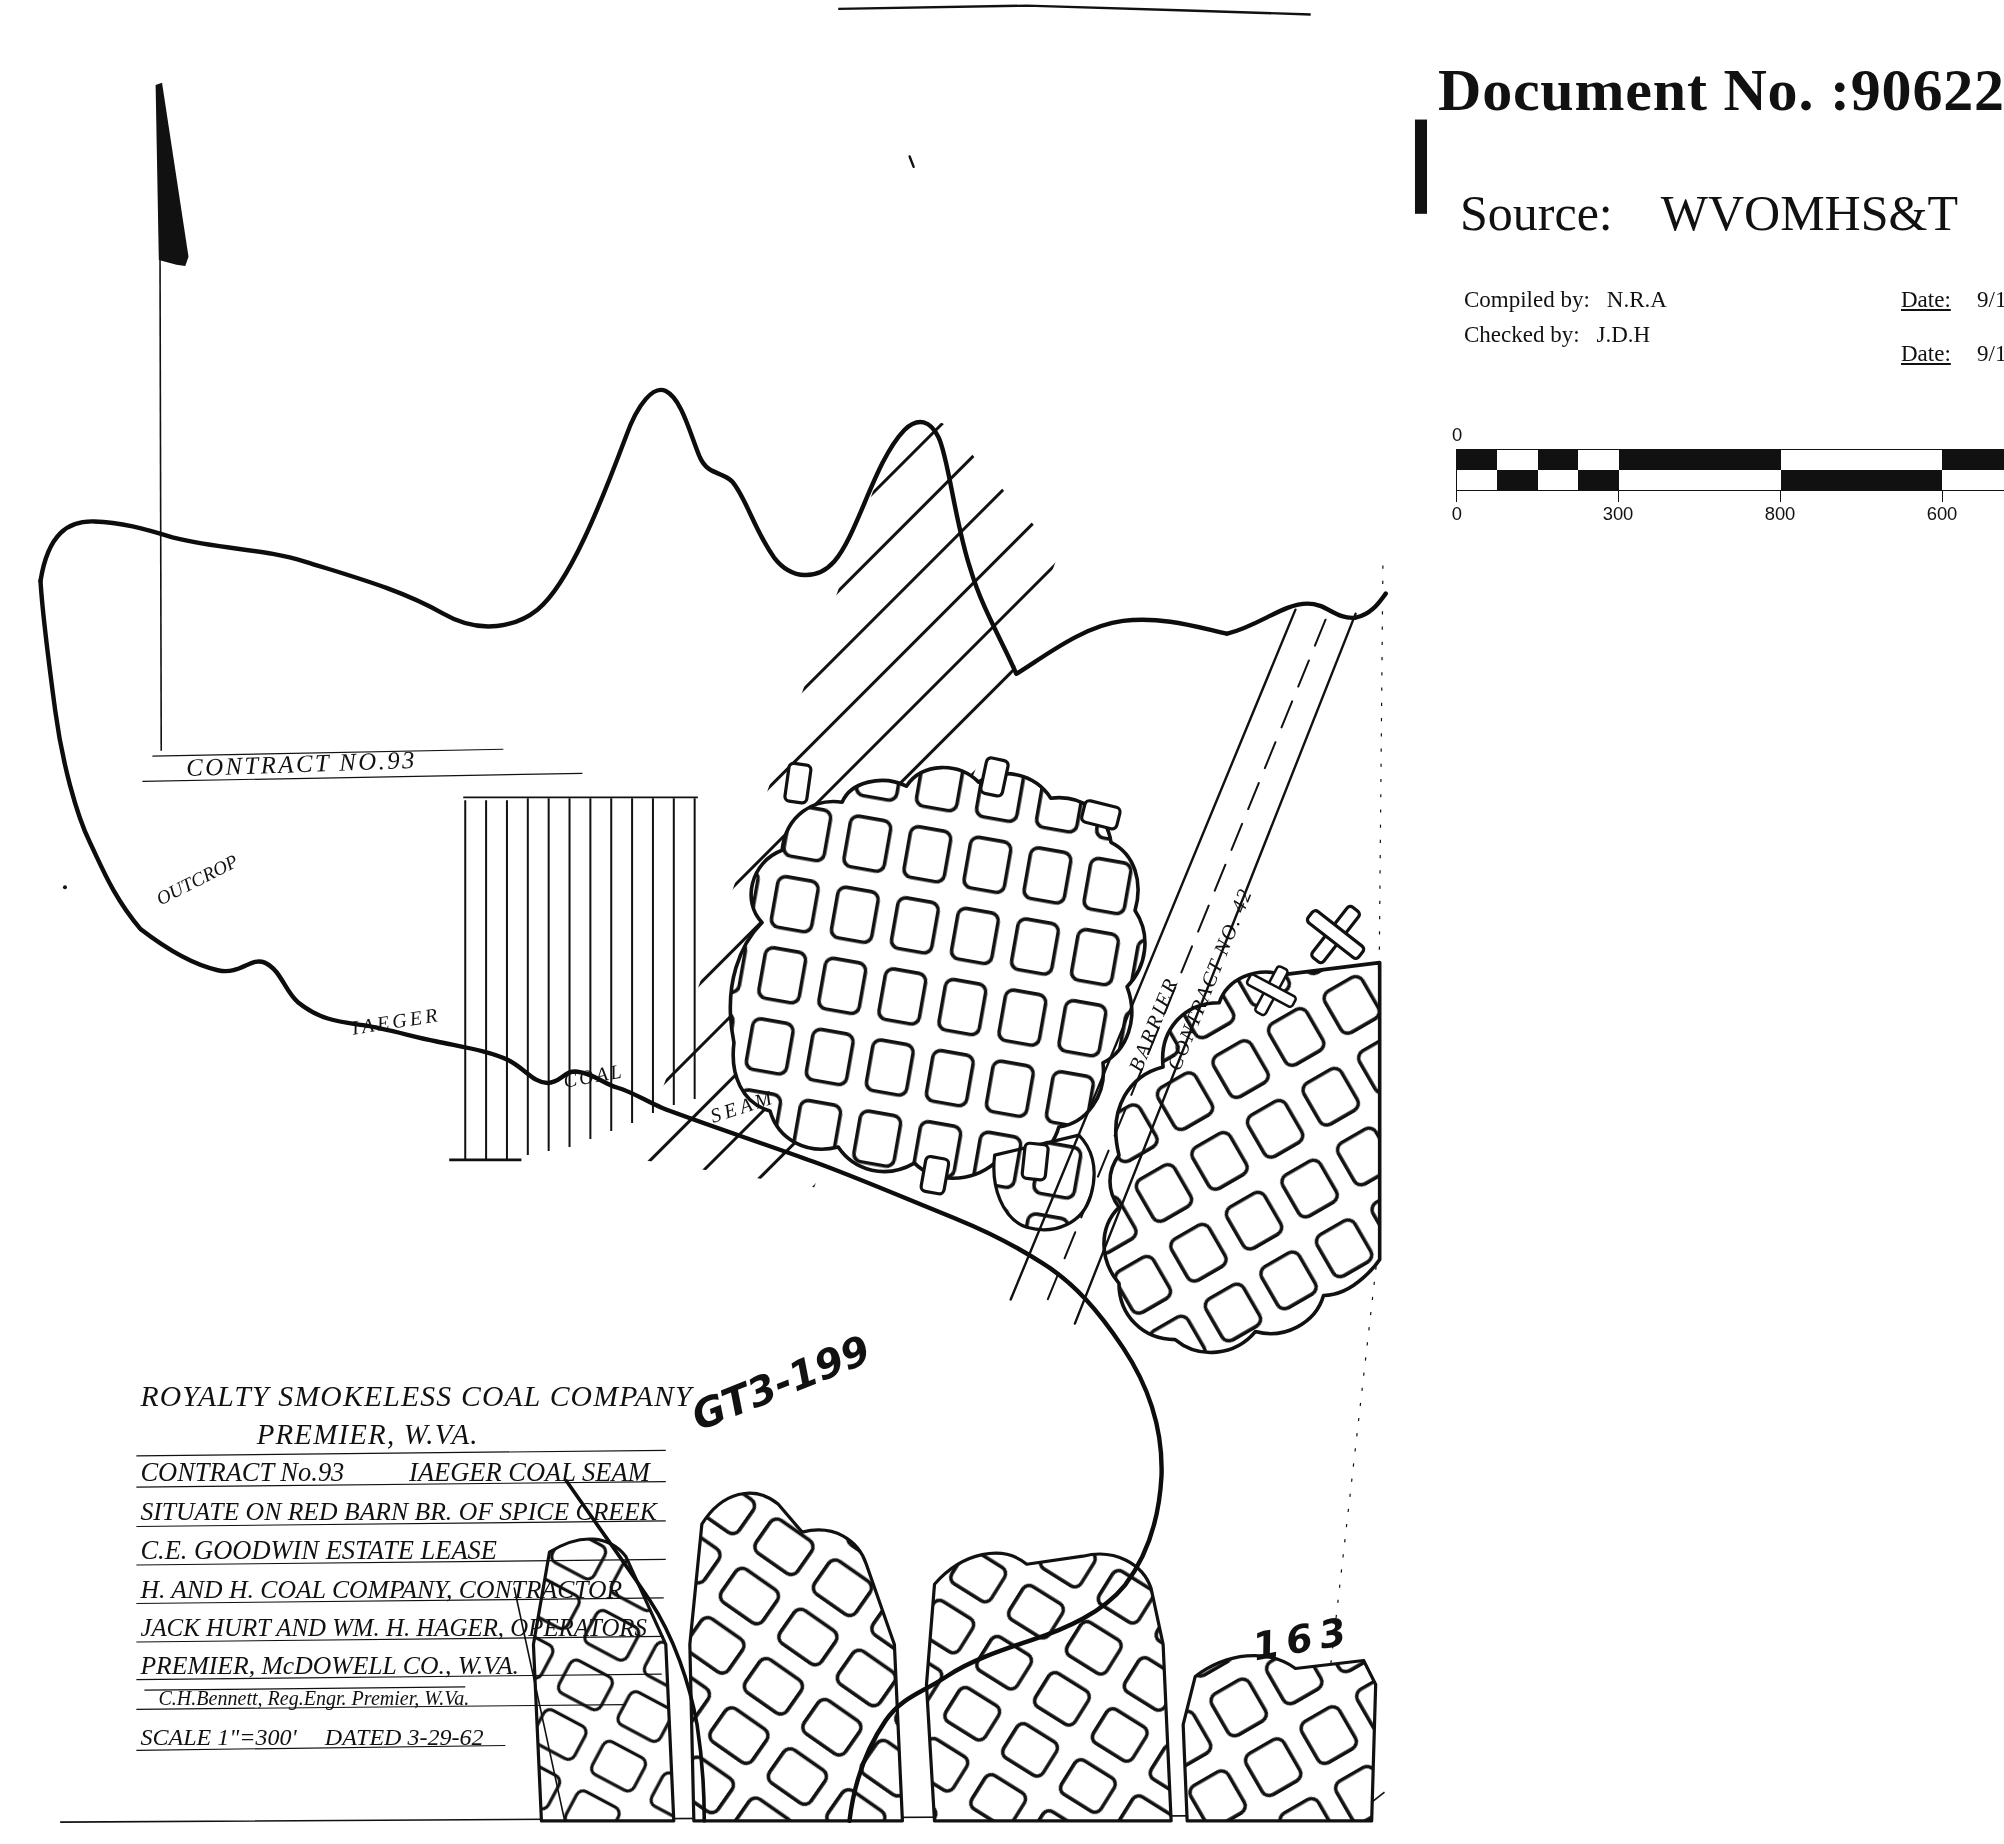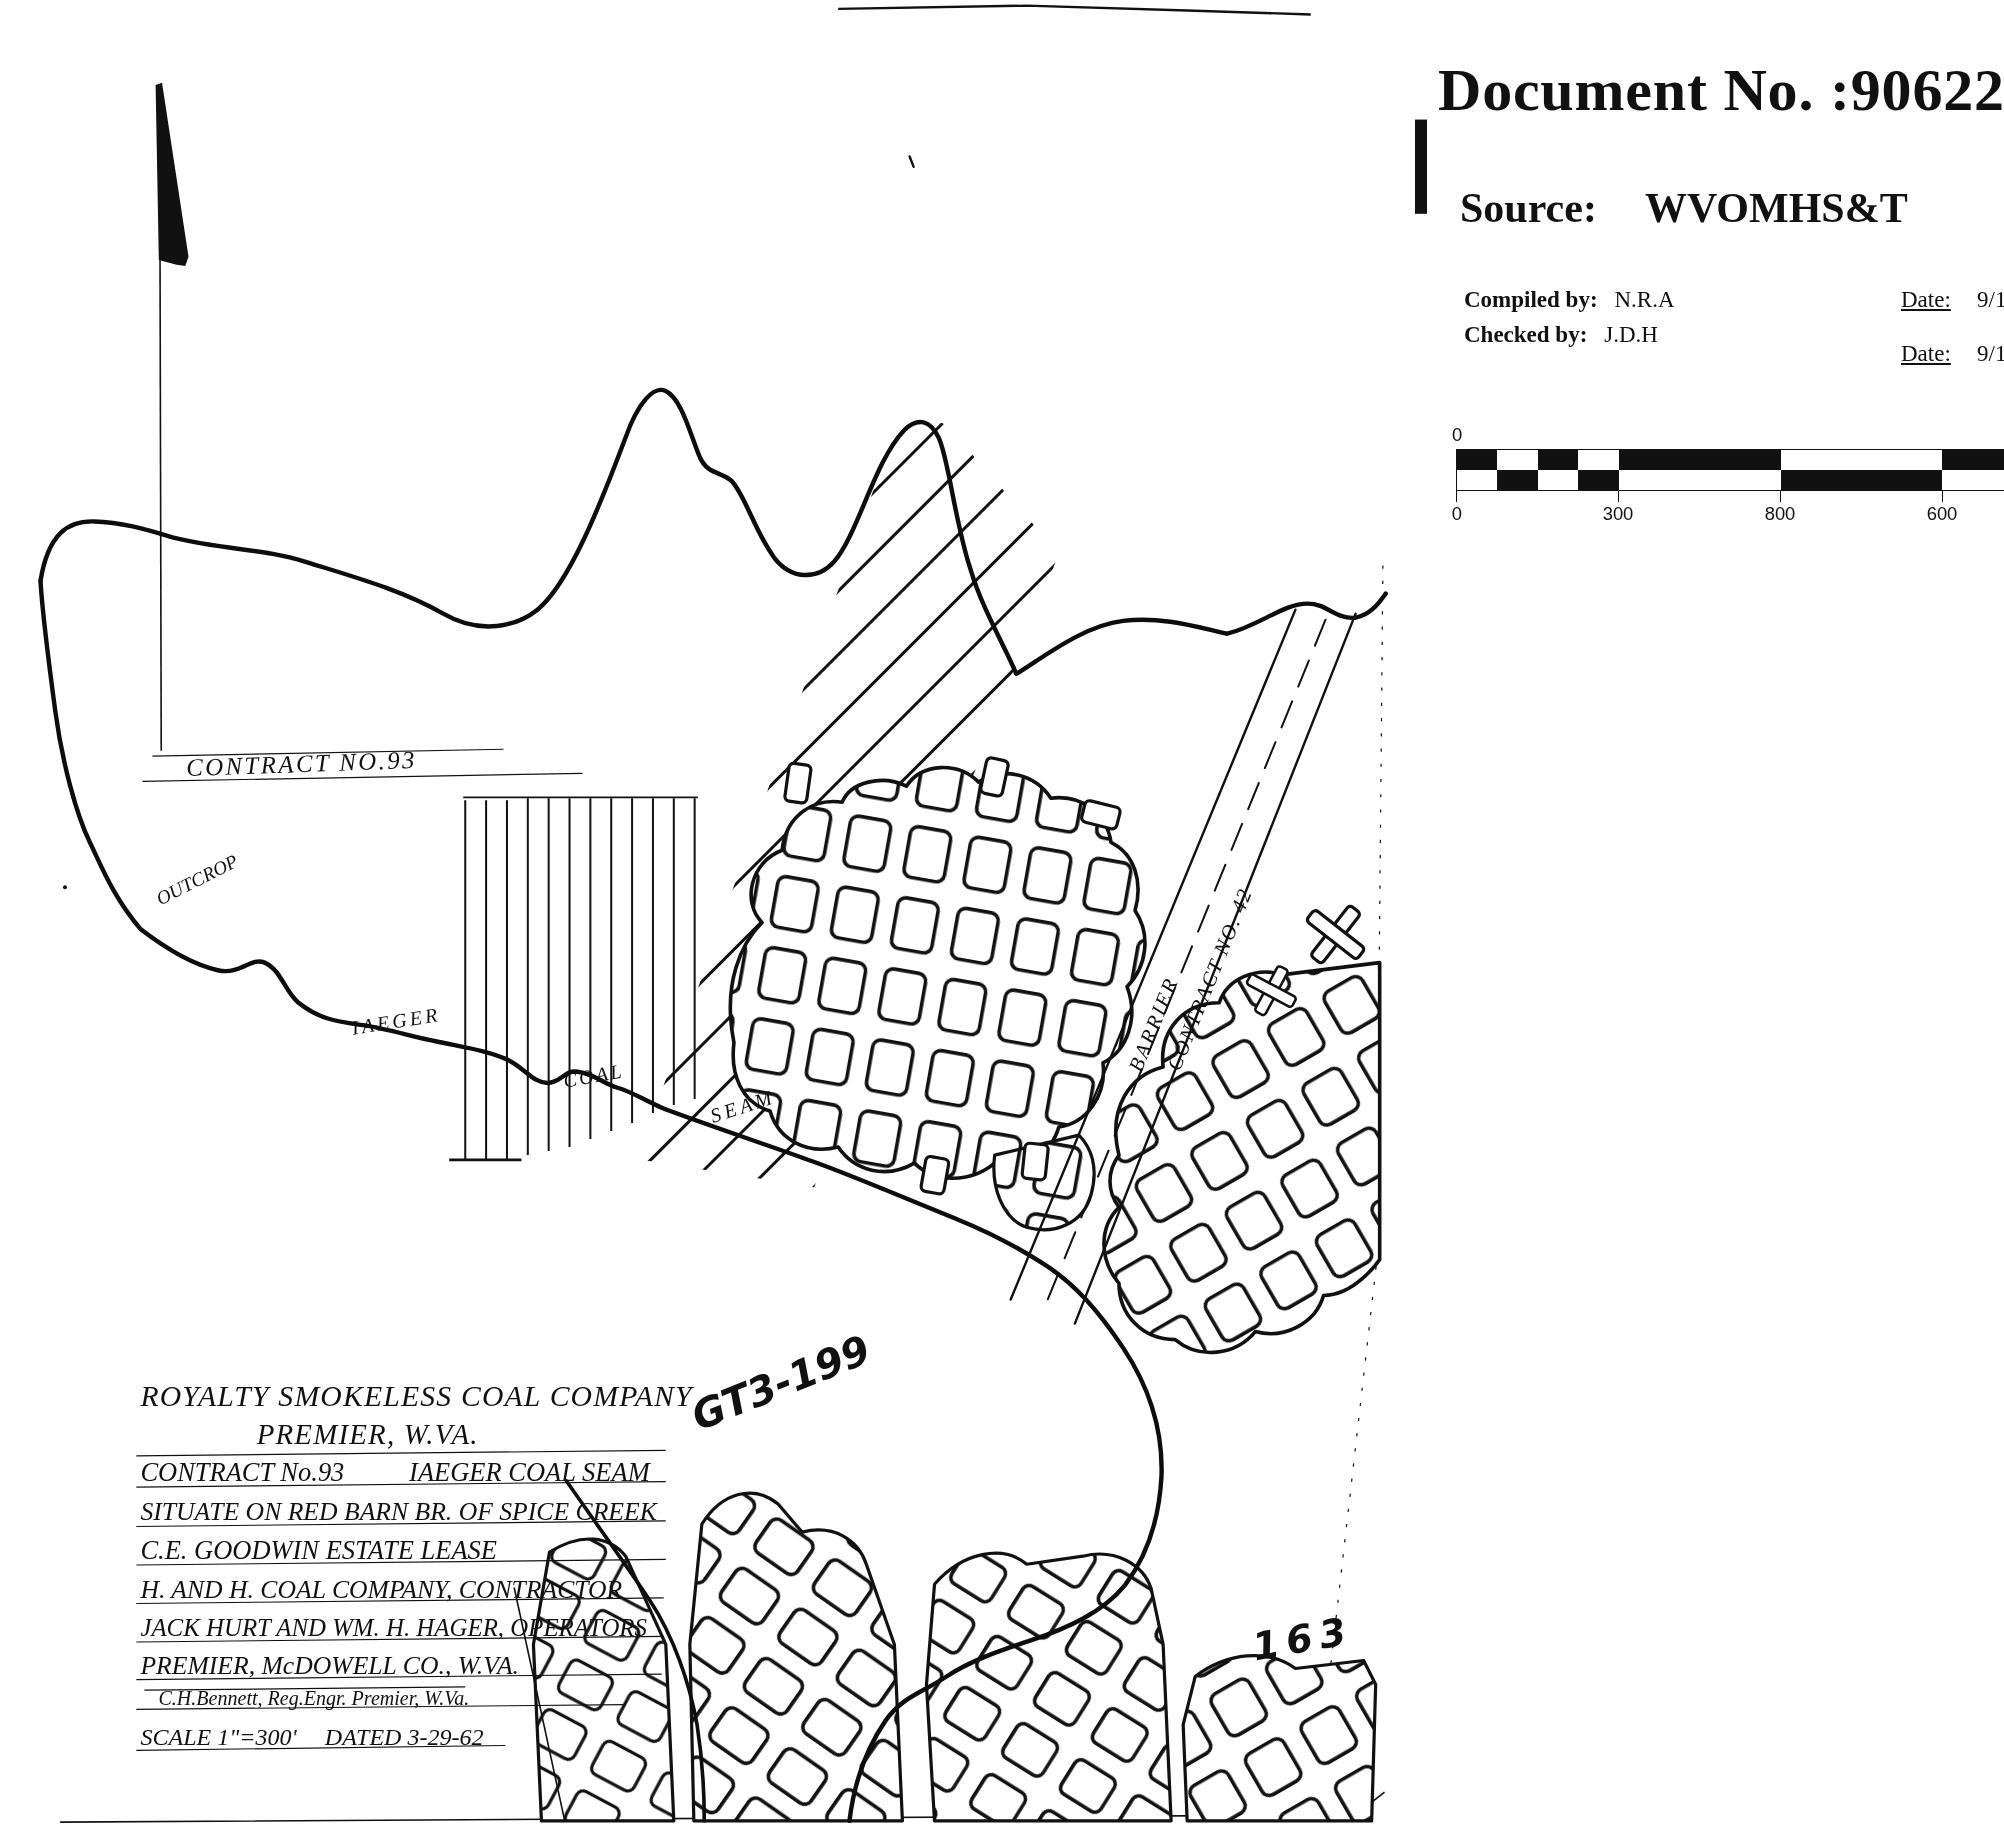--- a/index.html
+++ b/index.html
@@ -1,23 +1,23 @@
 <!DOCTYPE html>
 <html style="font-size:6.4px"><head>
 <meta charset="utf-8">
 <style>
   html,body{margin:0;padding:0;background:#ffffff;}
   body{width:2246px;height:1845px;position:relative;font-family:"Liberation Serif",serif;color:#111;}
   .layer{position:absolute;left:0;top:0;}
   
   .hdr-title{position:absolute;left:1438px;top:56px;font-size:60px;font-weight:bold;letter-spacing:0.8px;white-space:nowrap;}
-  .hdr-source{position:absolute;left:1460px;top:184px;font-size:42px;white-space:nowrap;font-weight:bold;}
+  .hdr-source{position:absolute;left:1460px;top:184px;font-size:50px;white-space:nowrap;}
   .hdr-source .val{margin-left:48px;}
   .hdr-row{position:absolute;font-size:23px;white-space:nowrap;}
-  .hdr-row .lbl{display:inline-block;font-weight:bold;}
+  .hdr-row .lbl{display:inline-block;}
   .hdr-row .val{display:inline-block;margin-left:11.2px;}
   .hdr-date-lbl{position:absolute;font-size:23px;text-decoration:underline;}
   .hdr-date-val{position:absolute;font-size:23px;}
   
   .sbar{position:absolute;left:1456px;top:424px;width:714px;font-family:"Liberation Sans",sans-serif;}
   .sbar .toplabels{position:relative;height:25px;font-size:18.4px;}
   .sbar .tl0{position:absolute;left:-4px;top:0;}
   .sbar .bars{position:relative;width:714px;height:42px;border:1.2px solid #111;box-sizing:border-box;}
   .sbar .rowA{position:absolute;left:0;top:0;width:100%;height:50%;
     background:linear-gradient(to right,#111 0 5.68%,#fff 5.68% 11.36%,#111 11.36% 17.05%,#fff 17.05% 22.73%,#111 22.73% 45.45%,#fff 45.45% 68.18%,#111 68.18% 100%);}

